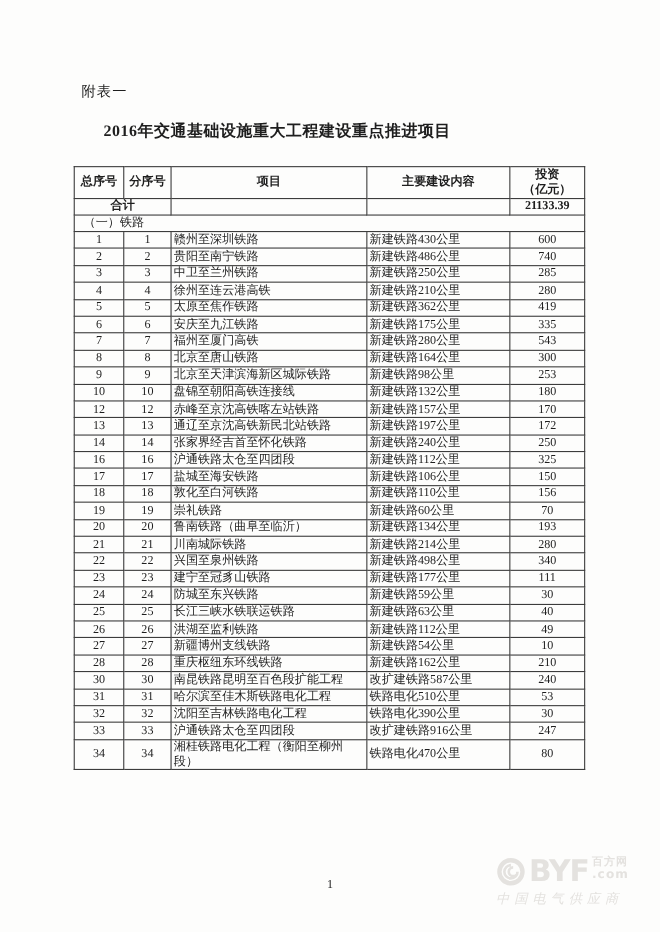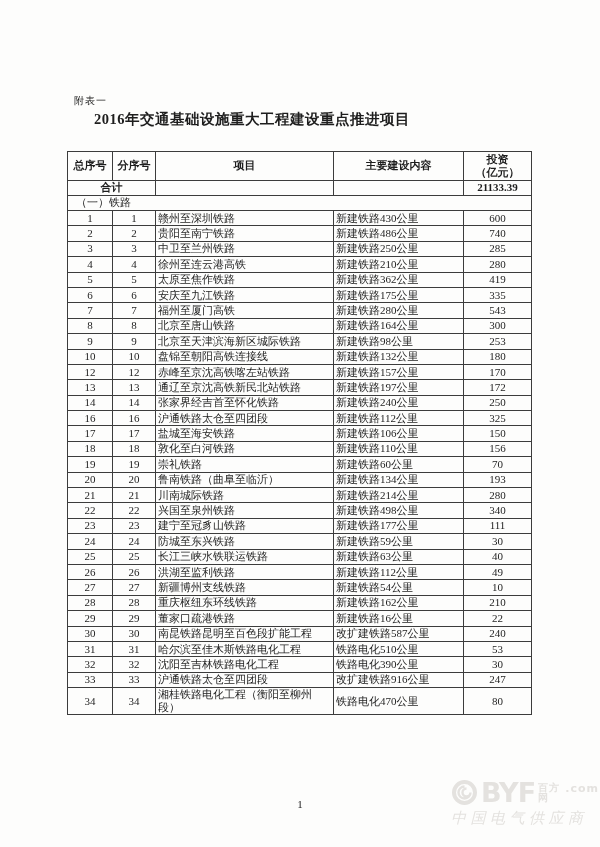--- a/index.html
+++ b/index.html
@@ -4,21 +4,21 @@
 <style>
   html,body{margin:0;padding:0;}
   body{
     width:600px;height:847px;position:relative;overflow:hidden;
     background:#fdfdfc;
     font-family:"Liberation Serif","DejaVu Serif",serif;
     color:#1e1e1e;
   }
   .appendix{
     position:absolute;left:74px;top:74px;
-    font-size:10px;letter-spacing:1px;margin-top:20px;
+    font-size:13px;letter-spacing:1px;
   }
   .doc-title{
     position:absolute;left:0;top:110px;width:504px;margin:0;
     text-align:center;font-size:14.5px;font-weight:bold;letter-spacing:0.5px;
   }
   table.projects{
     position:absolute;left:67px;top:151px;width:464px;
     border-collapse:collapse;table-layout:fixed;
   }
   table.projects th, table.projects td{
@@ -39,30 +39,30 @@
   tr.section-row td{font-weight:normal;text-align:left;padding-left:8px;height:14px;}
   .page-footer{
     position:absolute;left:0;top:798px;width:600px;
     text-align:center;font-size:11px;
   }
   .watermark{
     position:absolute;left:451px;top:779px;width:148px;
     color:#e4e2df;user-select:none;
     font-family:"DejaVu Sans","Liberation Sans",sans-serif;
   }
-  .wm-top{display:flex;align-items:center;}
+  .wm-top{display:flex;}
   .wm-swirl{flex:0 0 auto;margin-right:3px;}
   .wm-byf{
     font-weight:bold;font-size:27px;line-height:1;letter-spacing:-1px;
   }
-  .wm-right{display:flex;flex-direction:row;line-height:1;margin-left:3px;}
+  .wm-right{display:flex;flex-direction:column;line-height:1;margin-left:3px;}
   .wm-cn{font-size:10px;font-weight:bold;letter-spacing:1px;}
   .wm-com{font-size:11px;font-weight:bold;letter-spacing:1px;}
   .wm-tagline{
-    margin-top:3px;font-size:15px;letter-spacing:4.5px;white-space:nowrap;
+    margin-top:3px;font-size:12px;letter-spacing:4.5px;white-space:nowrap;
     font-style:italic;
   }
 </style>
 </head>
 <body>
 
 <div class="appendix">附表一</div>
 
 <h1 class="doc-title">2016年交通基础设施重大工程建设重点推进项目</h1>
 
@@ -272,27 +272,20 @@
     <td class="center">10</td>
   </tr>
       <tr>
     <td class="center">28</td>
     <td class="center">28</td>
     <td class="proj">重庆枢纽东环线铁路</td>
     <td class="cont">新建铁路162公里</td>
     <td class="center">210</td>
   </tr>
       <tr>
-    <td class="center">29</td>
-    <td class="center">29</td>
-    <td class="proj">董家口疏港铁路</td>
-    <td class="cont">新建铁路16公里</td>
-    <td class="center">22</td>
-  </tr>
-      <tr>
     <td class="center">30</td>
     <td class="center">30</td>
     <td class="proj">南昆铁路昆明至百色段扩能工程</td>
     <td class="cont">改扩建铁路587公里</td>
     <td class="center">240</td>
   </tr>
       <tr>
     <td class="center">31</td>
     <td class="center">31</td>
     <td class="proj">哈尔滨至佳木斯铁路电化工程</td>

